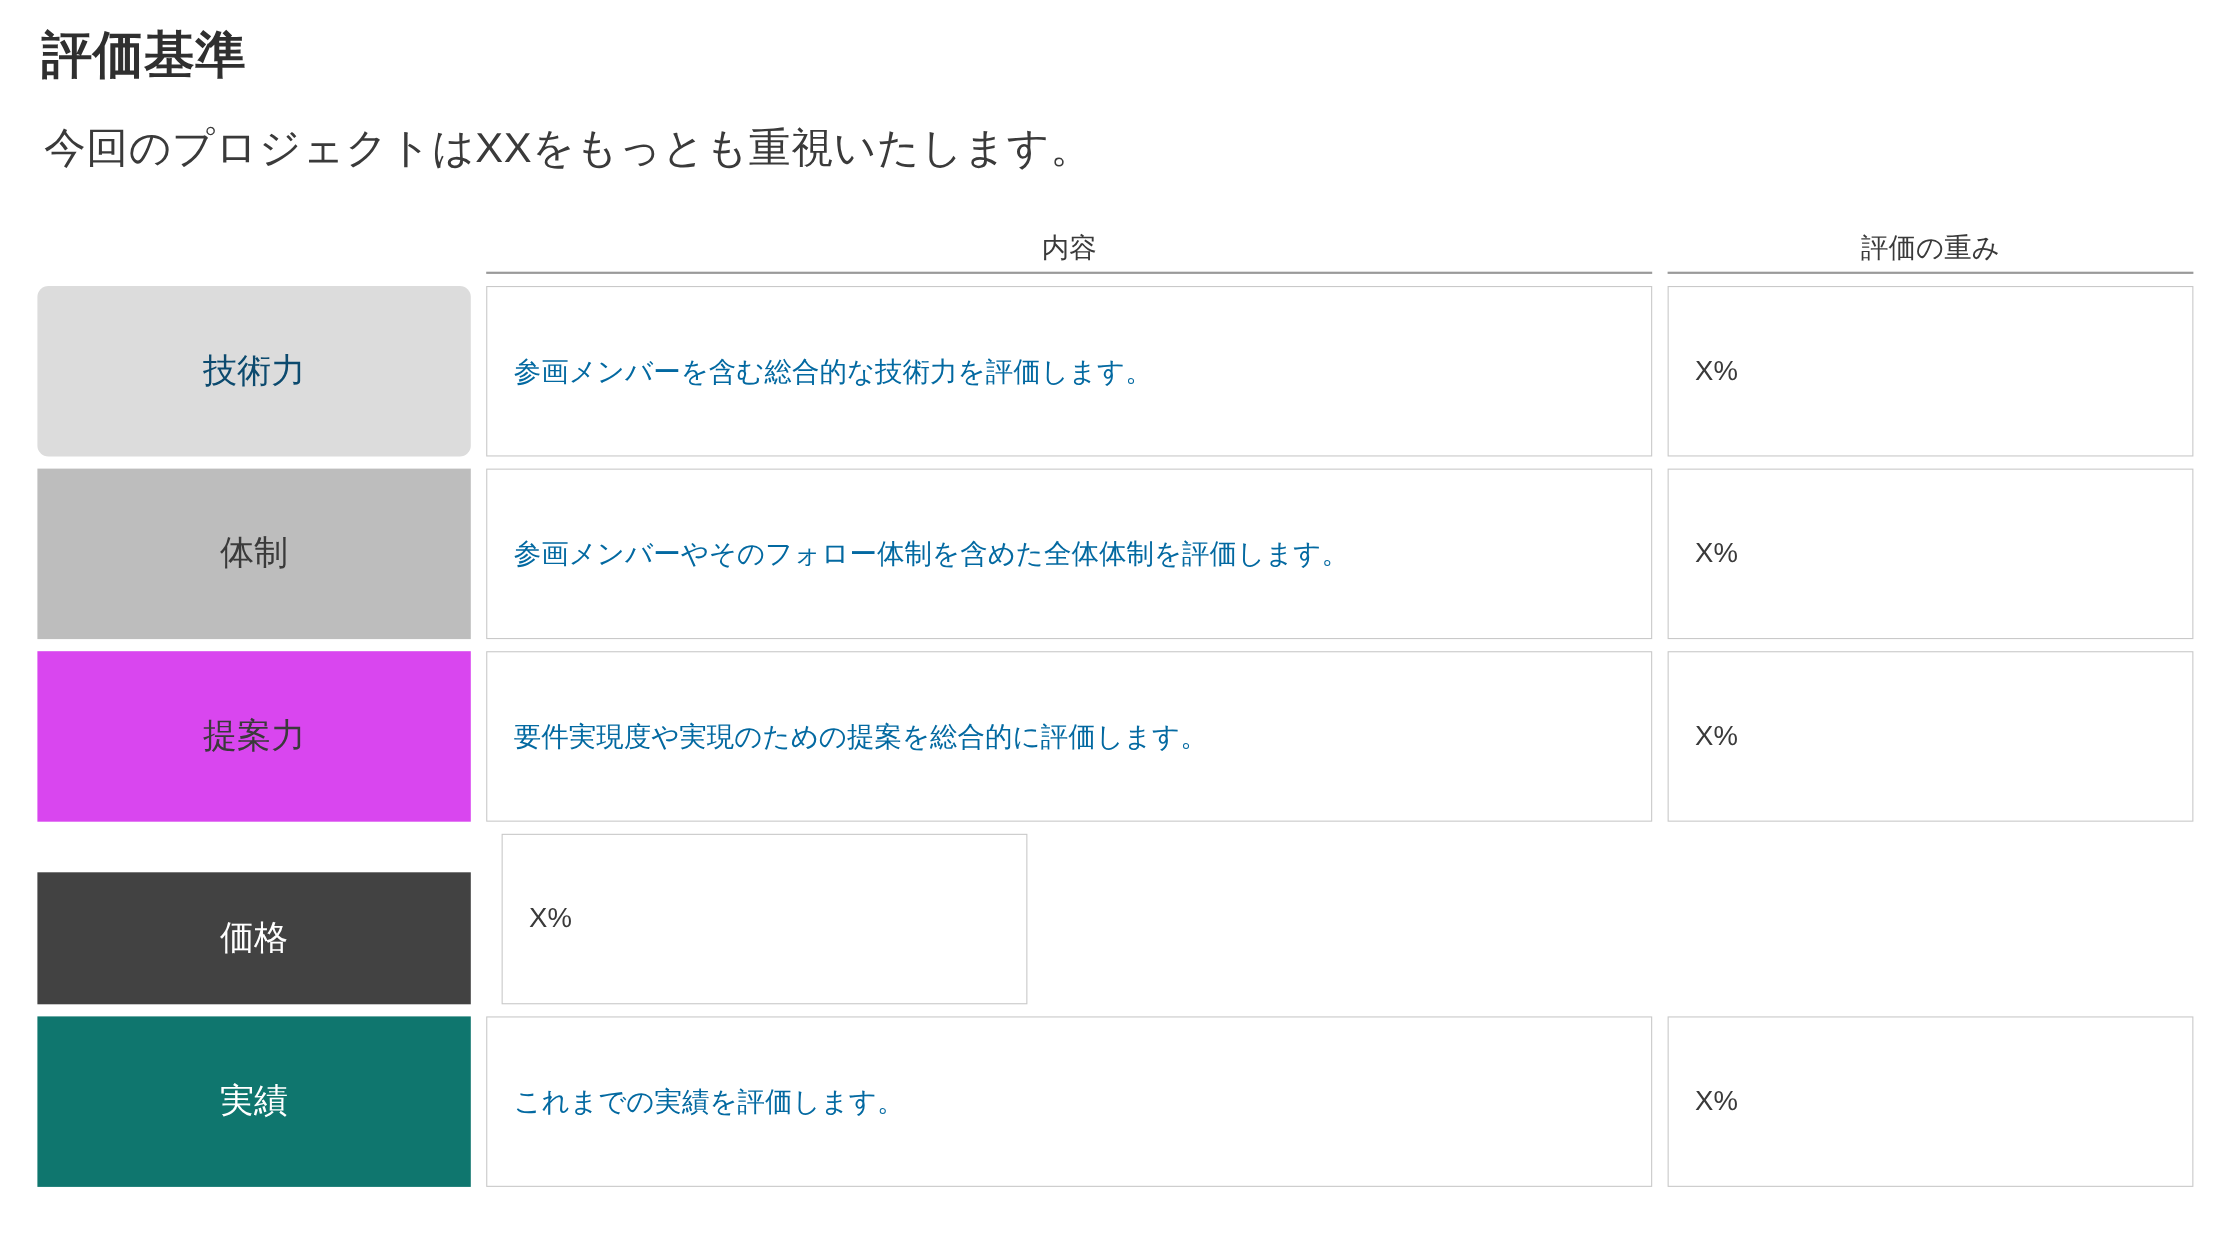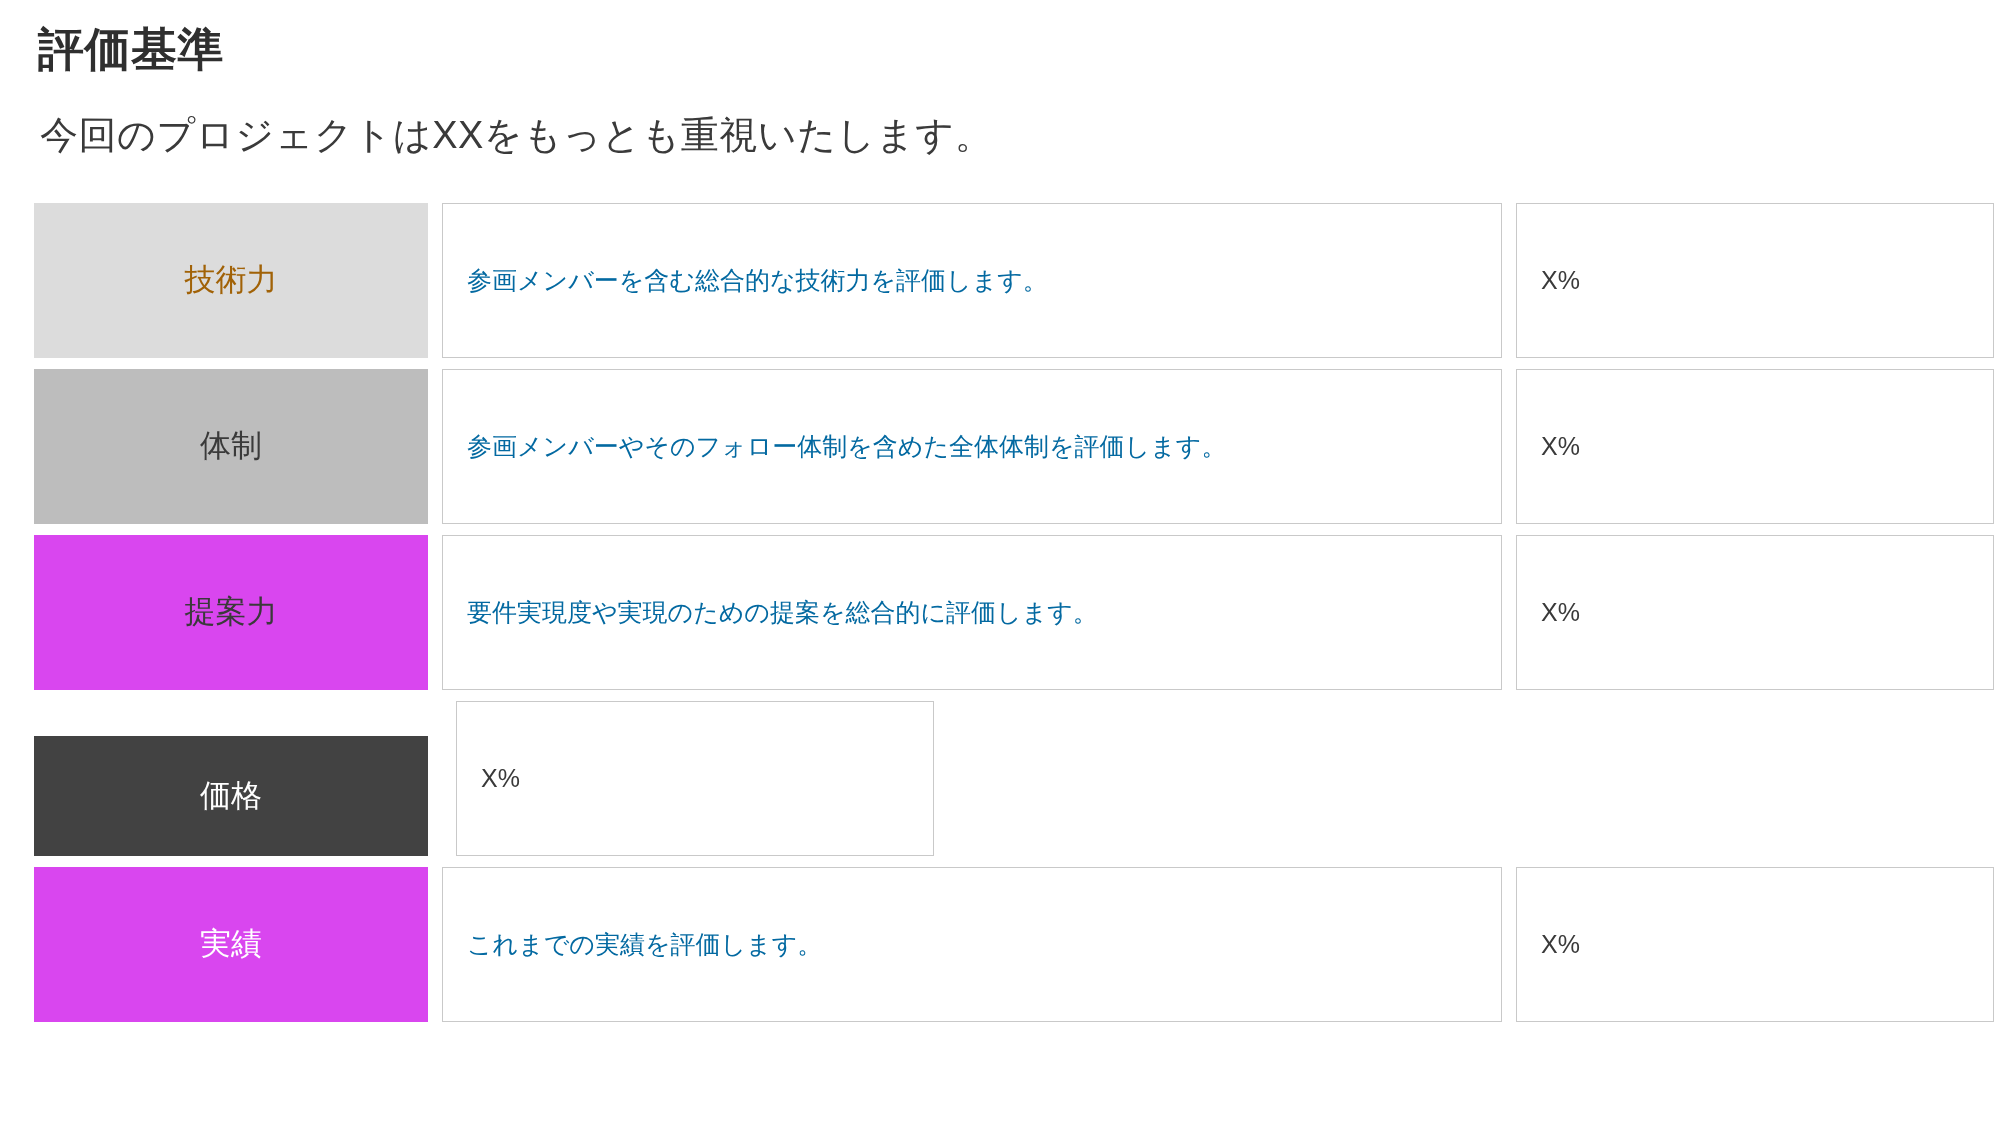--- a/index.html
+++ b/index.html
@@ -120,24 +120,31 @@
 </head>
 <body>
 
 <div class="page">
 
   <h1 class="doc-title">評価基準</h1>
   <div class="doc-subtitle">今回のプロジェクトはXXをもっとも重視いたします。</div>
 
   <div class="matrix">
 
+    <div class="matrix-head">
+      <div class="head-spacer"></div>
+      <div class="head-gap"></div>
+      <div class="head-cell content-col">内容</div>
+      <div class="head-gap"></div>
+      <div class="head-cell weight-col">評価の重み</div>
+    </div>
 
     <div id="rows-container">
         <div class="row">
-          <div class="label-cell" style="background: rgb(220, 220, 220); color: #a16207;">技術力</div>
+          <div class="label-cell" style="background: rgb(220, 220, 220); color: #0c4a6e; border-radius: 10px;">技術力</div>
           <div class="row-gap"></div>
           <div class="content-cell">参画メンバーを含む総合的な技術力を評価します。</div>
           <div class="row-gap"></div>
           <div class="weight-cell">X%</div>
         </div>
         <div class="row">
           <div class="label-cell" style="background: rgb(189, 189, 189); color: rgb(58, 58, 58);">体制</div>
           <div class="row-gap"></div>
           <div class="content-cell">参画メンバーやそのフォロー体制を含めた全体体制を評価します。</div>
           <div class="row-gap"></div>
@@ -150,21 +157,21 @@
           <div class="row-gap"></div>
           <div class="weight-cell">X%</div>
         </div>
         <div class="row">
           <div class="label-cell" style="background: rgb(66, 66, 66); color: rgb(255, 255, 255); margin-top: 35px;">価格</div>
           <div class="row-gap"></div>
           <div class="row-gap"></div>
           <div class="weight-cell">X%</div>
         </div>
         <div class="row">
-          <div class="label-cell" style="background: #d946ef; color: rgb(255, 255, 255);">実績</div>
+          <div class="label-cell" style="background: #0f766e; color: rgb(255, 255, 255);">実績</div>
           <div class="row-gap"></div>
           <div class="content-cell">これまでの実績を評価します。</div>
           <div class="row-gap"></div>
           <div class="weight-cell">X%</div>
         </div>
       </div>
 
   </div>
 </div>
 

